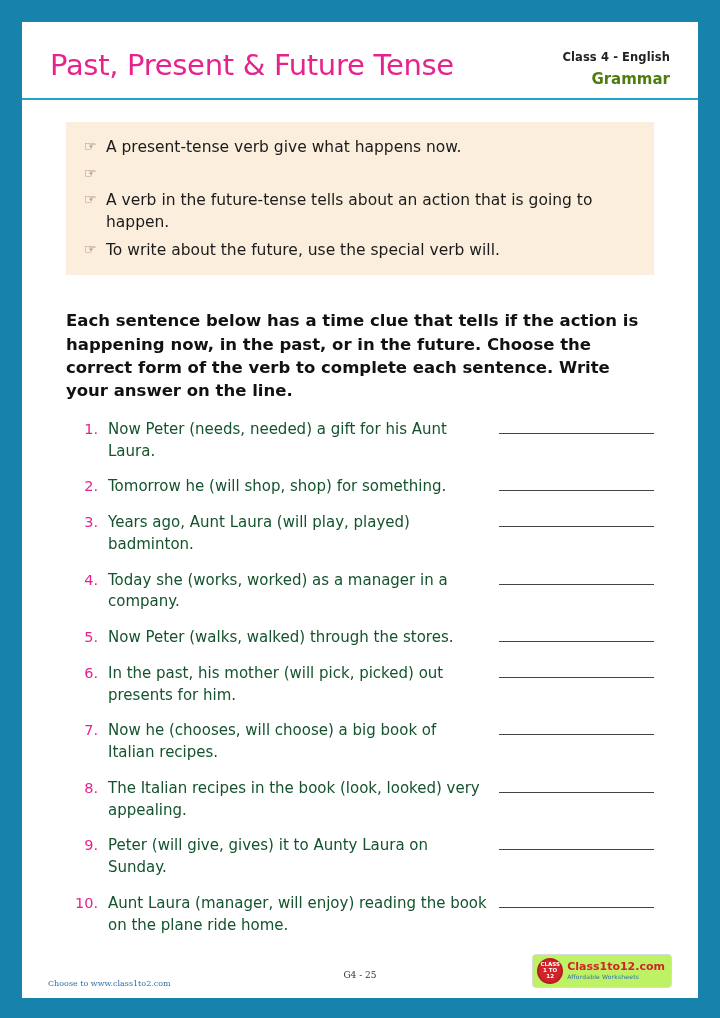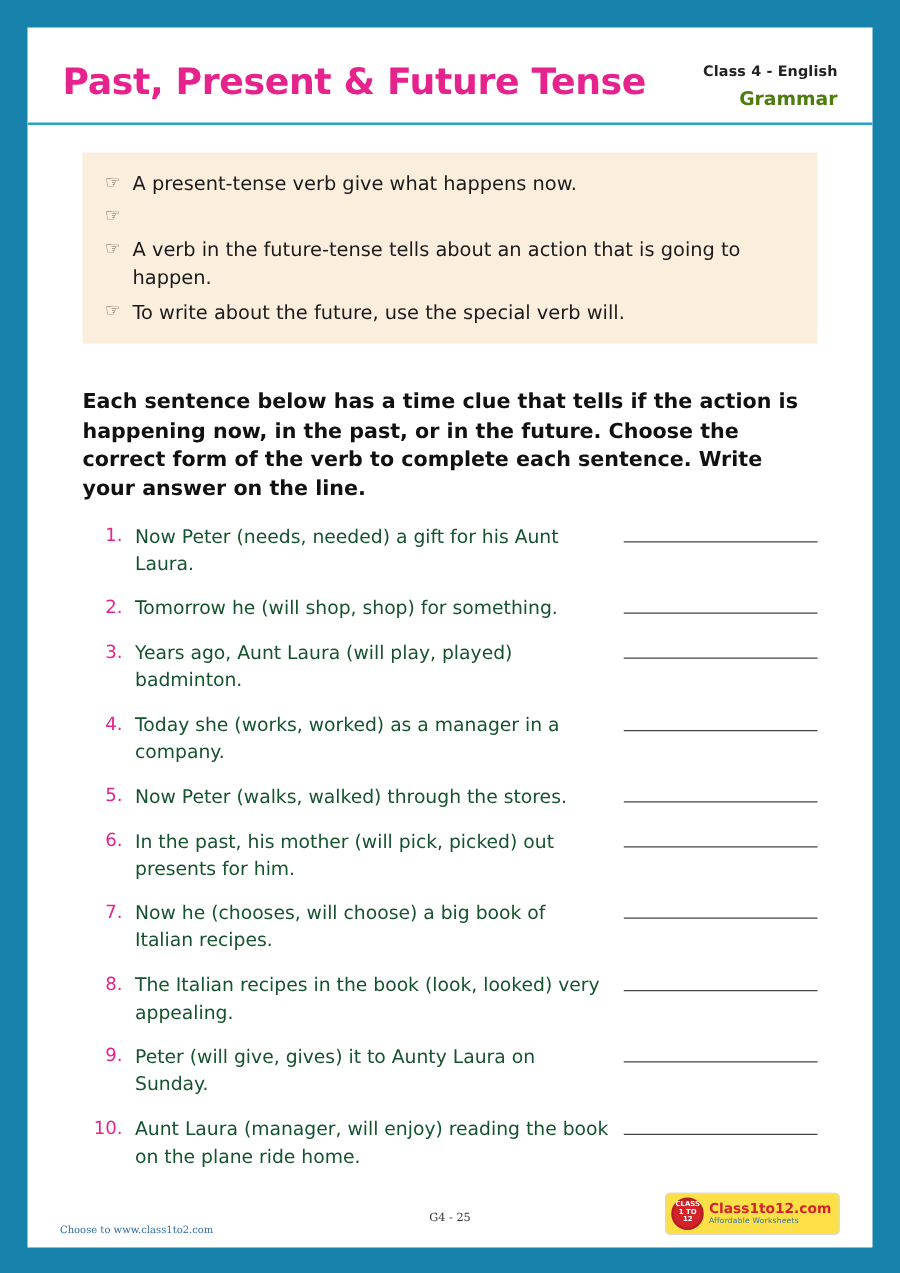--- a/index.html
+++ b/index.html
@@ -25,21 +25,21 @@
   
   .header {
     display: flex;
     align-items: flex-start;
     justify-content: space-between;
     padding: 22px 28px 10px 28px;
     border-bottom: 2px solid #27a3c9;
   }
   .title {
     font-family: "DejaVu Sans", sans-serif;
-    font-weight: bold;
+    font-weight: normal;
     font-size: 29px;
     color: #e6238d;
     letter-spacing: -0.3px;
     line-height: 1.1;
     padding-top: 6px;
   }
   .header-right {
     text-align: right;
     padding-top: 6px;
   }
@@ -149,21 +149,21 @@
     bottom: 8px;
   }
   .logo {
     position: relative;
     display: flex;
     align-items: center;
     gap: 4px;
     border: 1px solid #d9d9d9;
     border-radius: 4px;
     padding: 3px 6px 3px 4px;
-    background: #fde047;
+    background: #bef264;
   }
   .logo-seal {
     width: 26px; height: 26px;
     border-radius: 50%;
     background: #d2232a;
     border: 2px solid #b51d23;
     display: flex;
     align-items: center;
     justify-content: center;
     color: #ffffff;

